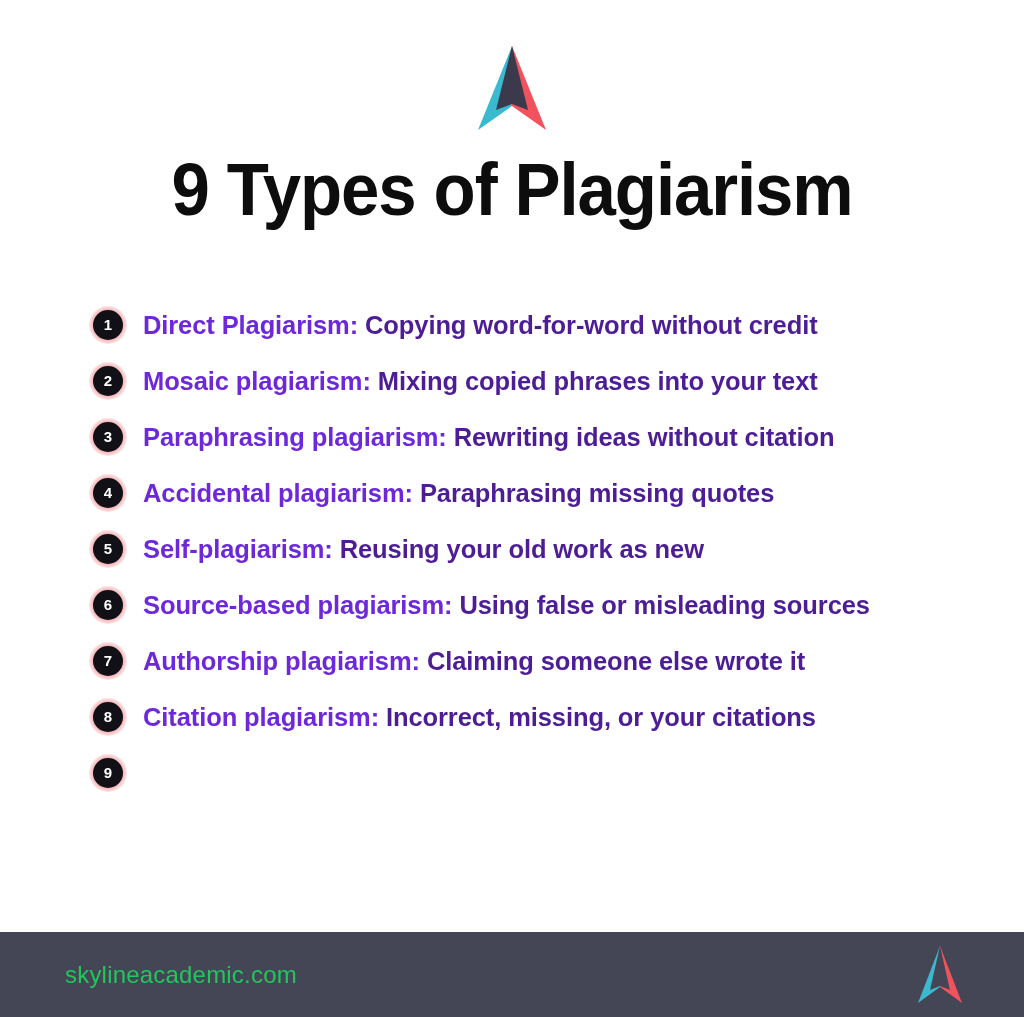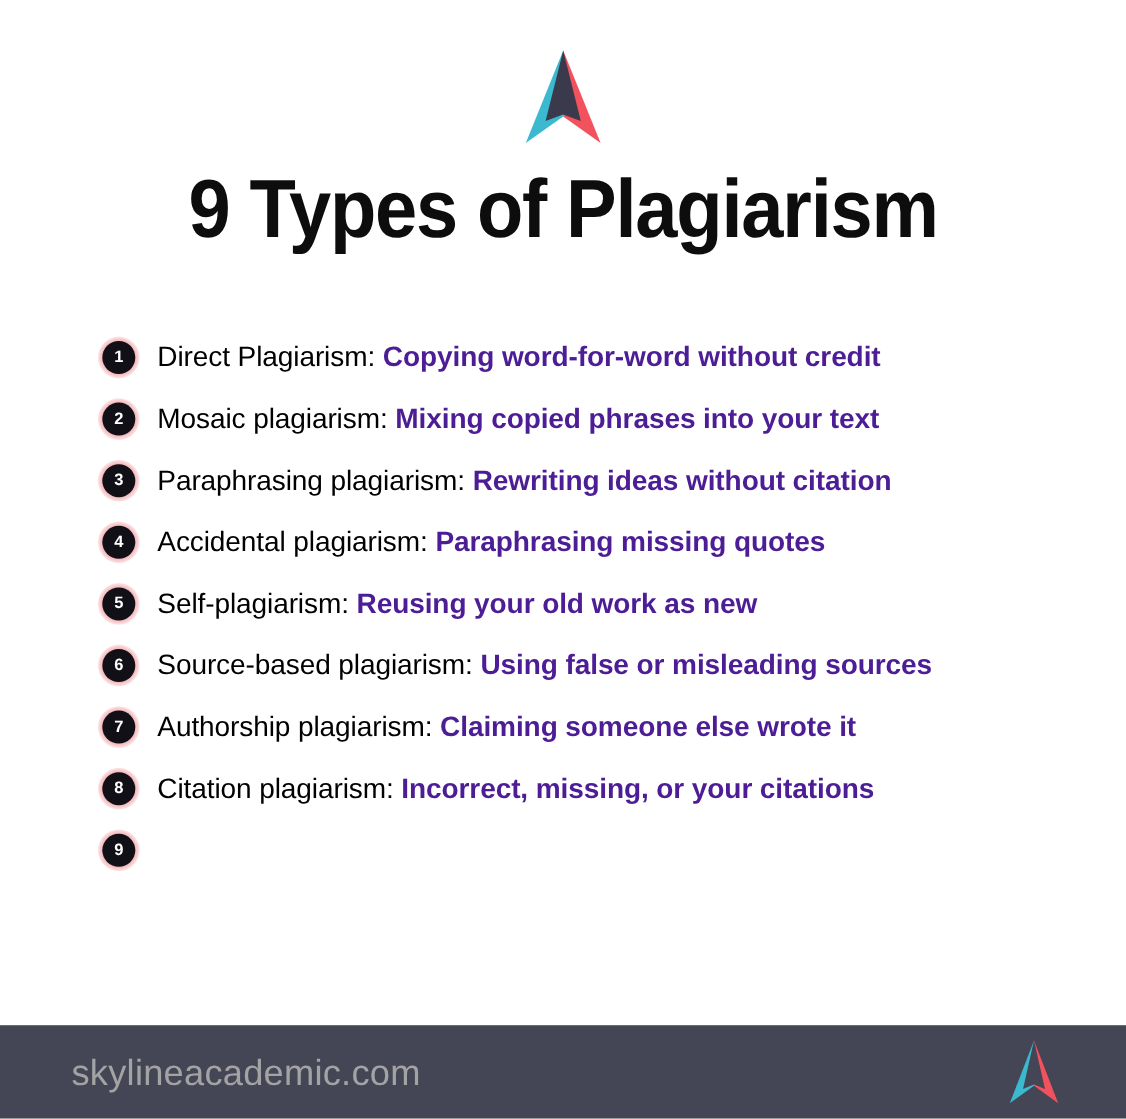--- a/index.html
+++ b/index.html
@@ -108,22 +108,22 @@
     font-family: "Liberation Sans", sans-serif;
   }
   .row-text {
     font-size: 25.5px;
     line-height: 1.1;
     color: #121212;
     font-family: "Liberation Sans Narrow", "Liberation Sans", sans-serif;
     letter-spacing: -0.1px;
   }
   .row-label {
-    color: #000000;
-    font-weight: 400;
+    color: #6d28d9;
+    font-weight: 700;
   }
   .row-desc {
     color: #4c1d95;
     font-weight: 700;
   }
 
   
   .footer {
     position: absolute;
     left: 0;
@@ -131,22 +131,22 @@
     bottom: 0;
     height: 85px;
     background: #454655;
     display: flex;
     align-items: center;
     justify-content: space-between;
     padding: 0 58px 0 65px;
     box-sizing: border-box;
   }
   .footer-url {
-    color: #a3a3a3;
-    font-size: 33px;
+    color: #22c55e;
+    font-size: 24px;
     font-family: "Liberation Sans", sans-serif;
     letter-spacing: 0.2px;
     font-weight: 400;
   }
   .footer-logo {
     width: 52px;
     height: 60px;
     display: block;
   }
 </style>

